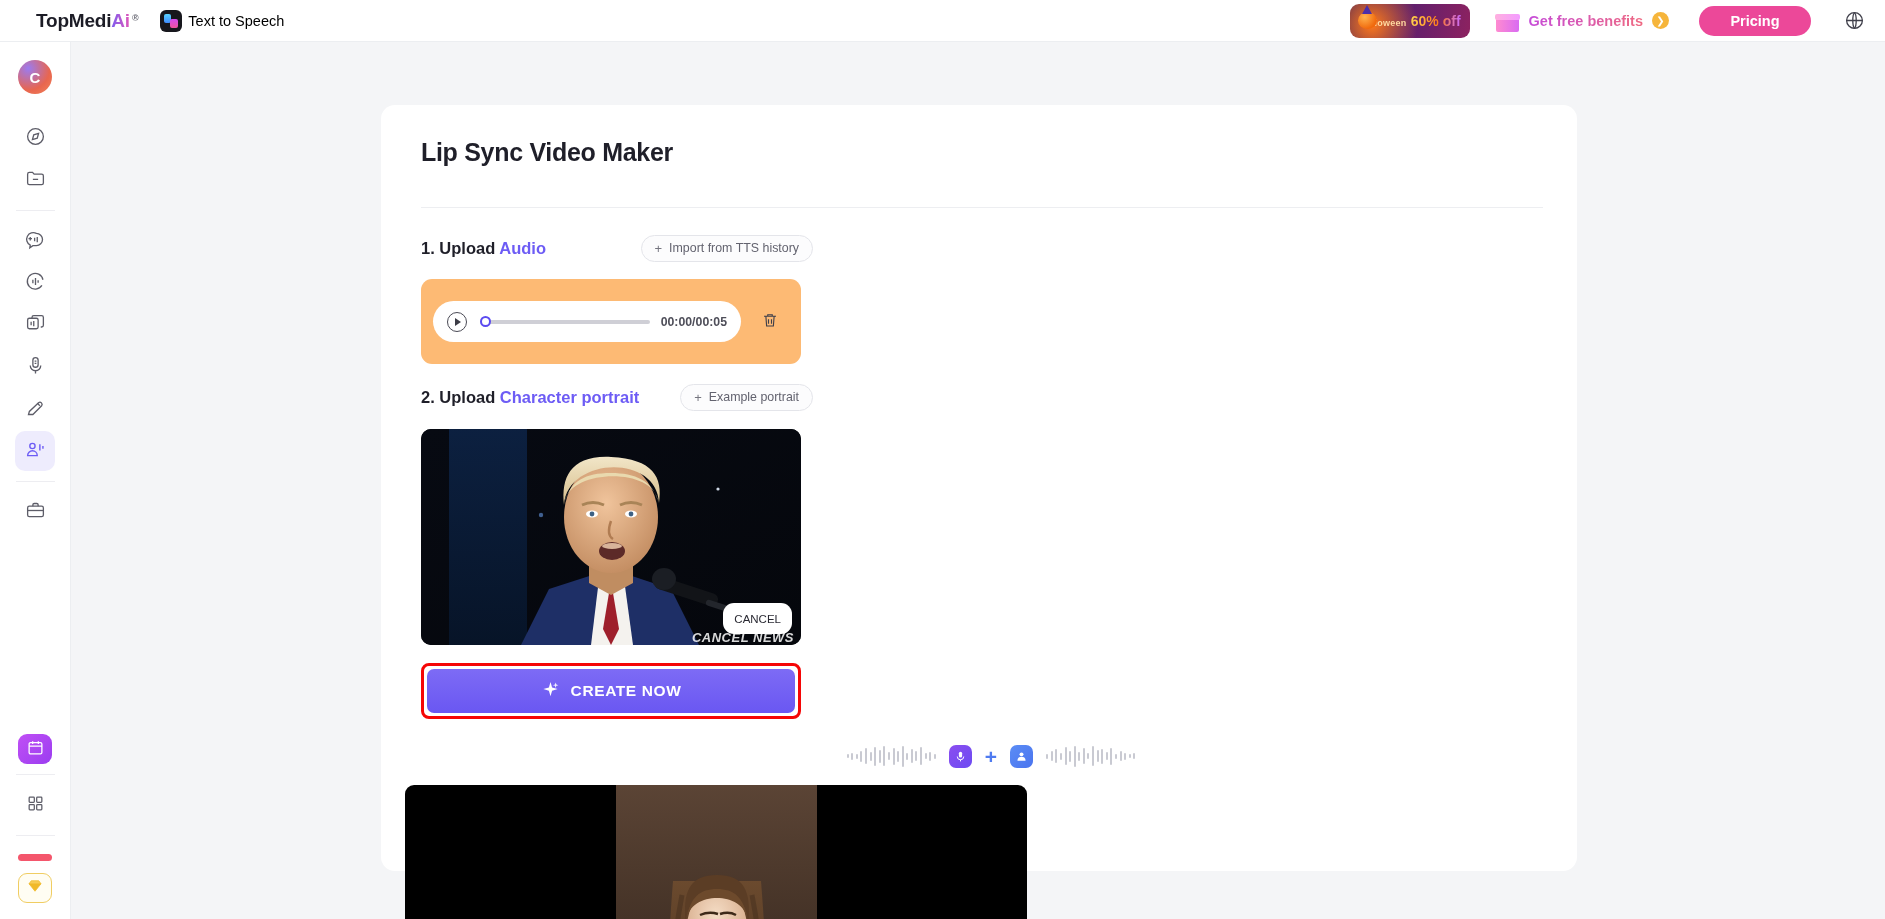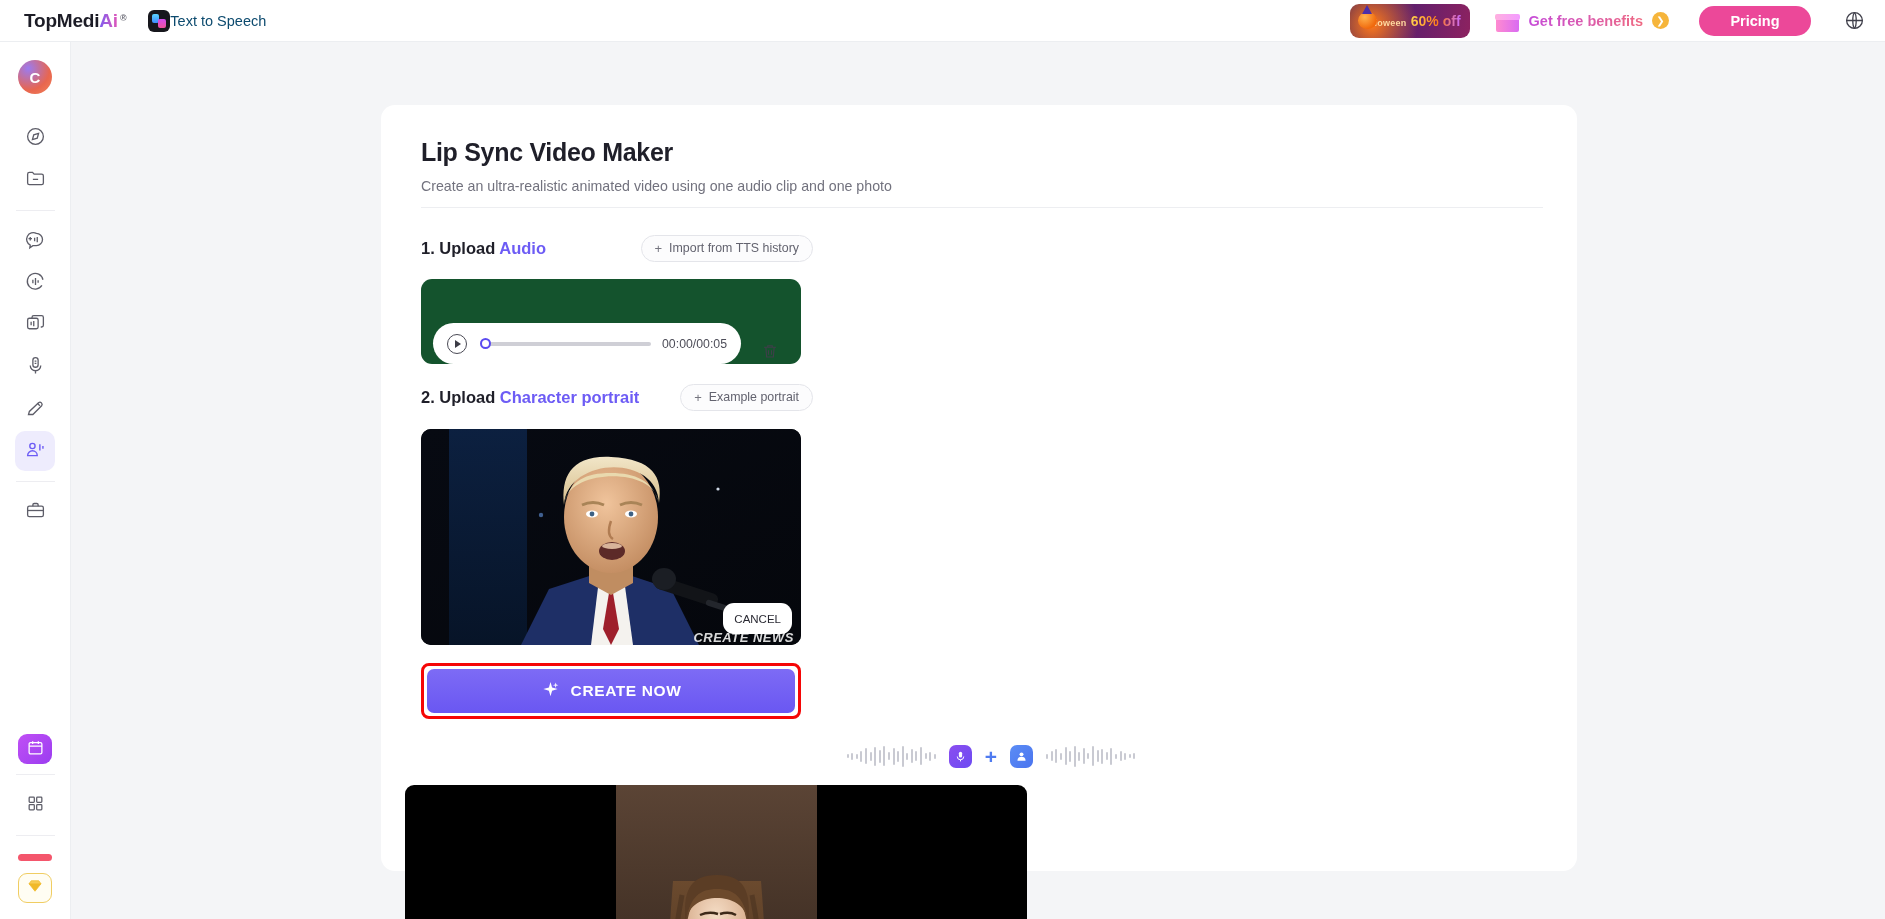--- a/index.html
+++ b/index.html
@@ -14,21 +14,21 @@
   .topbar {
     position: absolute; top: 0; left: 0;
     width: 1885px; height: 42px;
     background: #ffffff;
     display: flex; align-items: center;
     border-bottom: 1px solid #eceef1;
     z-index: 20;
   }
   .brand {
     display: flex; align-items: baseline;
-    margin-left: 24px;
+    margin-left: 36px;
     font-size: 19px; font-weight: 700; color: #1c1c26;
     letter-spacing: -0.2px;
   }
   .brand .ai {
     background: linear-gradient(90deg,#7b5cf0,#e356b8);
     -webkit-background-clip: text; background-clip: text;
     color: transparent;
     font-weight: 700;
   }
   .brand .reg { font-size: 9px; color: #6b6b76; margin-left: 2px; position: relative; top: -6px; }
@@ -41,21 +41,21 @@
   .appchip .sq::before {
     content: ""; position: absolute; left: 4px; top: 4px;
     width: 7px; height: 9px; border-radius: 2px;
     background: linear-gradient(180deg,#5ad3ff,#3f8bff);
   }
   .appchip .sq::after {
     content: ""; position: absolute; right: 4px; bottom: 4px;
     width: 8px; height: 9px; border-radius: 2px;
     background: linear-gradient(180deg,#d44bf0,#f0539b);
   }
-  .appchip .nm { margin-left: 0; font-size: 14.5px; color: #0c4a6e; font-weight: 500; }
+  .appchip .nm { margin-left: 6px; font-size: 14.5px; color: #000000; font-weight: 500; }
 
   .topbar-right { margin-left: auto; display: flex; align-items: center; gap: 0; padding-right: 18px; }
 
   .hween {
     width: 120px; height: 34px; border-radius: 9px;
     background:
       radial-gradient(circle at 18% 60%, #ff7a1a 0%, rgba(255,122,26,0) 46%),
       linear-gradient(100deg,#3a1a5e 0%,#5c1f6e 45%,#8d2260 100%);
     display: flex; align-items: center; justify-content: flex-end;
     position: relative; overflow: hidden; cursor: pointer;
@@ -182,22 +182,22 @@
     height: 27px; padding: 0 13px;
     border: 1px solid #e4e5ea; border-radius: 14px;
     background: #fcfcfd; color: #63636f; font-size: 12.4px;
     display: flex; align-items: center; gap: 7px; cursor: pointer;
     white-space: nowrap;
   }
   .ghost-btn .plus { font-size: 13px; color: #75757f; }
 
   .audio-panel {
     margin-top: 14px; width: 380px; height: 85px;
-    background: #14532d; border-radius: 11px;
-    display: flex; align-items: flex-end;
+    background: #fdba74; border-radius: 11px;
+    display: flex; align-items: center; font-weight: bold;
   }
   .audio-inner {
     margin-left: 12px; width: 308px; height: 41px;
     background: #fff; border-radius: 21px;
     display: flex; align-items: center; padding: 0 14px;
   }
   .play-btn {
     width: 20px; height: 20px; border-radius: 50%;
     border: 1.4px solid #4a4a55;
     display: flex; align-items: center; justify-content: center;
@@ -458,21 +458,20 @@
           <path d="M4 9l3-4h10l3 4z" fill="#f7cc55"></path>
       </svg>
     </span>
   </div>
 </div>
 
 <div class="card">
 
   <div class="card-head">
     <div class="card-title">Lip Sync Video Maker</div>
-    <div class="card-sub">Create an ultra-realistic animated video using one audio clip and one photo</div>
   </div>
   <div class="hr-top"></div>
 
   <div class="cols">
 
     <div class="colL">
 
       <div class="step-row">
         <div class="step-title">
           <span>1. Upload </span><span class="hl">Audio</span>
@@ -557,21 +556,21 @@
           <circle cx="210" cy="85" r="2.4" fill="#3d6184"></circle>
 
           <path d="M190 92 q-5 14 2 18" stroke="#b07c52" stroke-width="2.4" fill="none"></path>
           <ellipse cx="191" cy="122" rx="13" ry="9" fill="#5c2a28"></ellipse>
           <ellipse cx="191" cy="117" rx="10" ry="3" fill="#d8b39a"></ellipse>
 
           <rect x="236" y="146" width="66" height="13" rx="6.5" fill="#121418" transform="rotate(18 236 146)"></rect>
           <ellipse cx="243" cy="150" rx="12" ry="11" fill="#1b1e24"></ellipse>
           <rect x="286" y="170" width="60" height="6" rx="3" fill="#23262c" transform="rotate(18 286 170)"></rect>
         </svg>
-        <span class="wm">CREATE NEWS</span>
+        <span class="wm">CANCEL NEWS</span>
         <span class="cancel-pill">CANCEL</span>
       </div>
 
       <div class="create-wrap">
         <button class="create-btn">
           <span>
             <svg width="19" height="19" viewBox="0 0 24 24" fill="#fff">
               <path d="M12 2.5 14 9.5 21 11.5 14 13.5 12 20.5 10 13.5 3 11.5 10 9.5z"></path>
               <path d="M18.5 3 19.4 5.6 22 6.5 19.4 7.4 18.5 10 17.6 7.4 15 6.5 17.6 5.6z" opacity=".9"></path>
             </svg>

